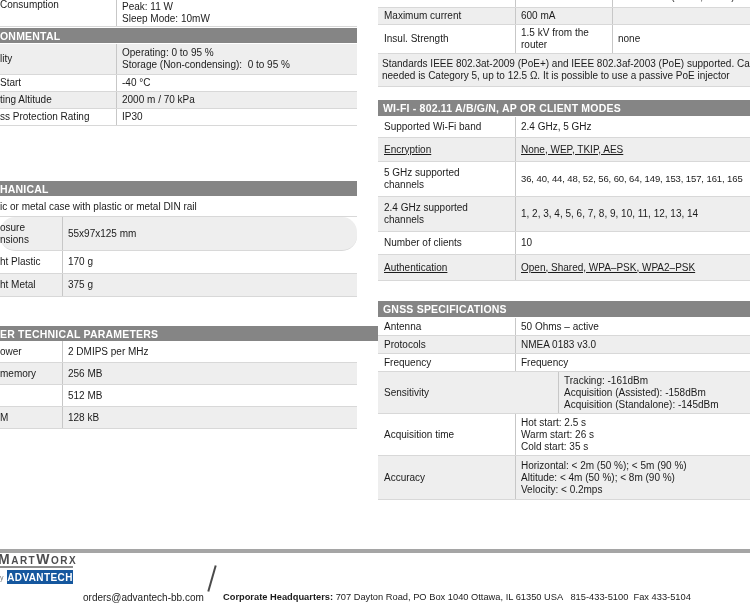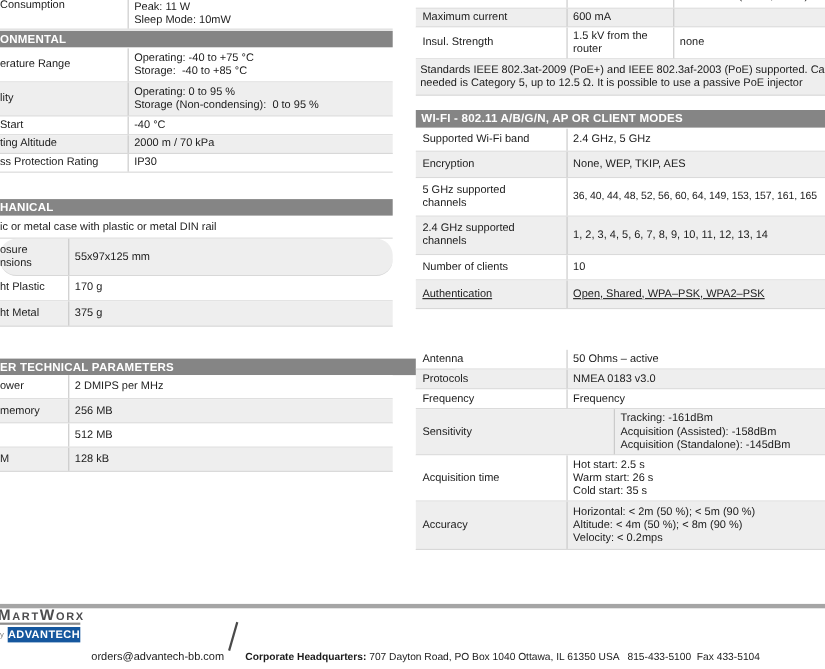--- a/index.html
+++ b/index.html
@@ -45,25 +45,20 @@
     <div class="trow" style="height:41px;align-items:flex-start;">
       <div class="tcell tlabel" style="padding-top:13px;">Consumption</div>
       <div class="tcell tval" style="padding-top:15px;height:100%;">Peak: 11 W
 Sleep Mode: 10mW</div>
     </div>
   </div>
 
   <div class="bar" style="left:0;top:28px;width:357px;height:15px;padding-left:0;">ONMENTAL</div>
 
   <div class="tbl wide" style="left:0;top:44px;width:357px;">
-    <div class="trow" style="height:31px;">
-      <div class="tcell tlabel">erature Range</div>
-      <div class="tcell tval" style="height:100%;display:flex;align-items:center;">Operating: -40 to +75 °C
-Storage:  -40 to +85 °C</div>
-    </div>
     <div class="trow alt" style="height:31px;">
       <div class="tcell tlabel">lity</div>
       <div class="tcell tval" style="height:100%;display:flex;align-items:center;">Operating: 0 to 95 %
 Storage (Non-condensing):  0 to 95 %</div>
     </div>
     <div class="trow" style="height:17px;">
       <div class="tcell tlabel">Start</div>
       <div class="tcell tval" style="height:100%;display:flex;align-items:center;">-40 °C</div>
     </div>
     <div class="trow alt" style="height:17px;">
@@ -141,21 +136,21 @@
     </div>
   </div>
 
   <div class="bar" style="left:378px;top:100px;width:372px;height:16px;">WI-FI - 802.11 A/B/G/N, AP OR CLIENT MODES</div>
 
   <div class="tbl rlab" style="left:378px;top:117px;width:372px;">
     <div class="trow" style="height:21px;">
       <div class="tcell tlabel">Supported Wi-Fi band</div>
       <div class="tcell tval" style="height:100%;display:flex;align-items:center;">2.4 GHz, 5 GHz</div>
     </div>
-    <div class="trow alt" style="height:24px;">
+    <div class="trow alt" style="height:24px;text-decoration:underline;">
       <div class="tcell tlabel">Encryption</div>
       <div class="tcell tval" style="height:100%;display:flex;align-items:center;">None, WEP, TKIP, AES</div>
     </div>
     <div class="trow" style="height:35px;">
       <div class="tcell tlabel">5 GHz supported
 channels</div>
       <div class="tcell tval" style="height:100%;display:flex;align-items:center;font-size:9.5px;letter-spacing:-0.1px;">36, 40, 44, 48, 52, 56, 60, 64, 149, 153, 157, 161, 165</div>
     </div>
     <div class="trow alt" style="height:35px;">
       <div class="tcell tlabel">2.4 GHz supported
@@ -165,20 +160,21 @@
     <div class="trow" style="height:23px;">
       <div class="tcell tlabel">Number of clients</div>
       <div class="tcell tval" style="height:100%;display:flex;align-items:center;">10</div>
     </div>
     <div class="trow alt" style="height:26px;text-decoration:underline;">
       <div class="tcell tlabel">Authentication</div>
       <div class="tcell tval" style="height:100%;display:flex;align-items:center;">Open, Shared, WPA–PSK, WPA2–PSK</div>
     </div>
   </div>
 
+  <div class="bar" style="left:378px;top:301px;width:372px;height:16px;">GNSS SPECIFICATIONS</div>
 
   <div class="tbl rlab" style="left:378px;top:318px;width:372px;">
     <div class="trow" style="height:18px;">
       <div class="tcell tlabel">Antenna</div>
       <div class="tcell tval" style="height:100%;display:flex;align-items:center;">50 Ohms – active</div>
     </div>
     <div class="trow alt" style="height:18px;">
       <div class="tcell tlabel">Protocols</div>
       <div class="tcell tval" style="height:100%;display:flex;align-items:center;">NMEA 0183 v3.0</div>
     </div>

